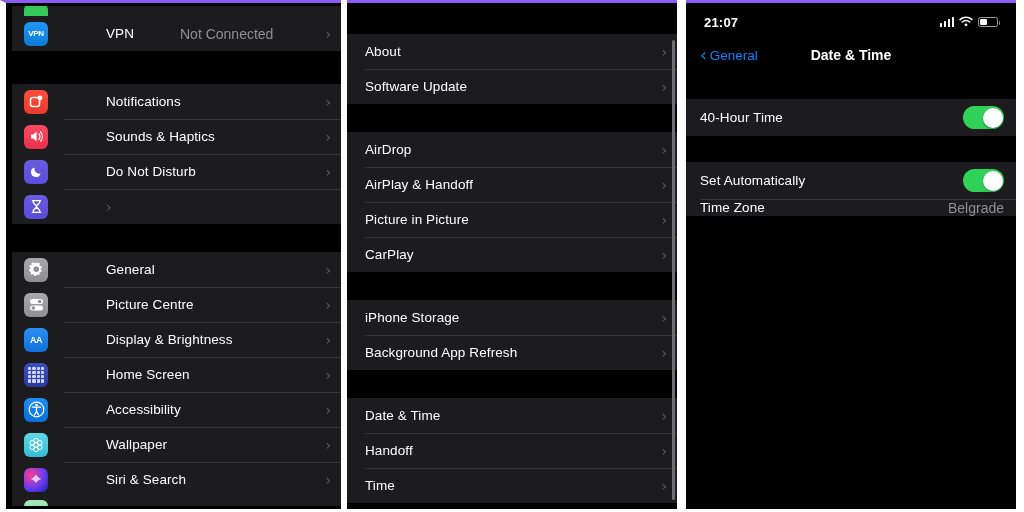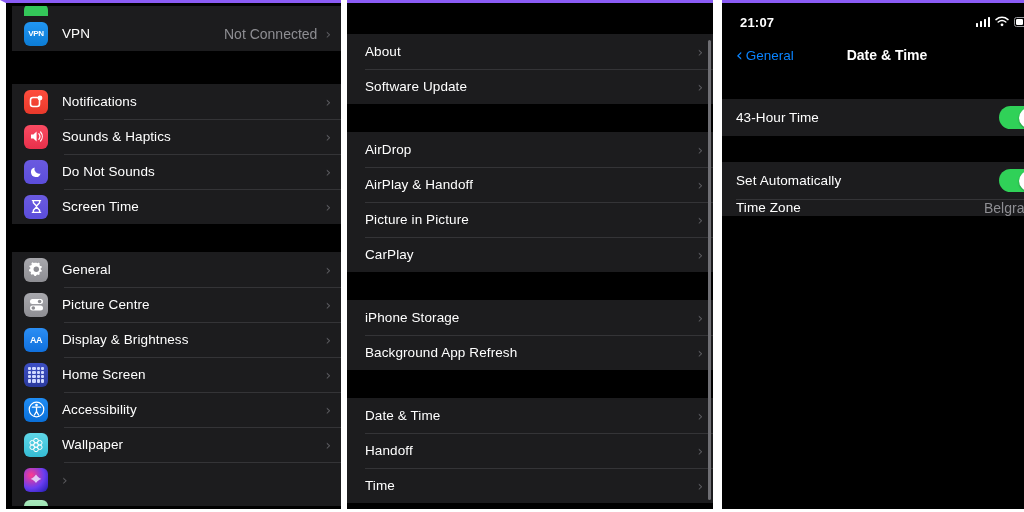--- a/index.html
+++ b/index.html
@@ -20,21 +20,21 @@
   
   .panel {
     position: relative;
     height: 512px;
     background: #000000;
     overflow: hidden;
     flex: 0 0 auto;
   }
   .panel-left   { width: 341px; }
   .gap          { width: 6px; background:#ffffff; flex:0 0 auto; height:512px; }
-  .panel-mid    { width: 366px; }
+  .panel-mid    { width: 330px; }
   .gap2         { width: 9px; background:#ffffff; flex:0 0 auto; height:512px; }
   .panel-right  { width: 330px; }
   .tail         { flex:1 1 auto; background:#ffffff; height:512px; }
 
   .panel-left, .panel-mid, .panel-right { border-top: 3px solid #8b5cf6; border-bottom: 3px solid #ffffff; text-decoration: underline; }
   .panel-left  { border-left: 6px solid #ffffff; }
   .panel-right { border-right: 0; }
 
   .inner { position:absolute; inset:3px 0 3px 0; background:#000; overflow:hidden; }
   .panel-left .inner { left:6px; }
@@ -44,20 +44,21 @@
   .spacer { background:#000000; }
 
   .row {
     position: relative;
     display: flex;
     align-items: center;
     height: 35px;
     background: #1c1c1e;
     padding-left: 12px;
     padding-right: 10px;
+    gap: 44px;
   }
   .row + .row::before {
     content:"";
     position:absolute; top:0; height:1px;
     background:#343437;
   }
   .panel-left .row + .row::before { left:52px; right:0; }
   .panel-mid  .row + .row::before { left:18px; right:0; }
   .panel-right .row + .row::before { left:14px; right:0; }
 
@@ -236,33 +237,32 @@
         </div>
 
         <div class="row">
           <div class="app-icon ic-dnd">
             <span class="glyph">
               <svg width="15" height="15" viewBox="0 0 15 15">
                   <path d="M11.6 9.4A4.8 4.8 0 015.6 3.4a4.9 4.9 0 106 6z" fill="#fff"></path>
                 </svg>
             </span>
           </div>
-          <div class="row-label">Do Not Sounds</div>
+          <div class="row-label">Do Not Disturb</div>
           <div class="chev">›</div>
         </div>
 
         <div class="row">
           <div class="app-icon ic-screen">
             <span class="glyph">
               <svg width="13" height="15" viewBox="0 0 13 15">
                   <path d="M2.4 1.6h8.2M2.4 13.4h8.2M3.4 1.6v2.2L6.5 7l3.1-3.2V1.6M3.4 13.4v-2.2L6.5 8l3.1 3.2v2.2" fill="none" stroke="#fff" stroke-width="1.4" stroke-linecap="round" stroke-linejoin="round"></path>
                 </svg>
             </span>
           </div>
-          <div class="row-label">Screen Time</div>
           <div class="chev">›</div>
         </div>
       </div>
 
       <div class="spacer" style="height:28px"></div>
 
       <div class="group">
         <div class="row">
           <div class="app-icon ic-general">
             <span class="glyph">
@@ -359,20 +359,21 @@
         </div>
 
         <div class="row">
           <div class="app-icon ic-siri">
             <span class="glyph">
               <svg width="18" height="18" viewBox="0 0 18 18">
                   <path d="M9 3.5c1.5 2.2 3.2 3.6 5.4 4.6-2.2.6-3.9 1.8-5.4 4-1.5-2.2-3.2-3.4-5.4-4 2.2-1 3.9-2.4 5.4-4.6z" fill="#e8e4ff" opacity=".85"></path>
                 </svg>
             </span>
           </div>
+          <div class="row-label">Siri &amp; Search</div>
           <div class="chev">›</div>
         </div>
       </div>
 
       <div class="partial-bottom">
         <div class="app-icon ic-green"></div>
       </div>
 
     </div>
   </div>
@@ -482,21 +483,21 @@
           <span class="back-chev">‹</span>
           <span class="back-label">General</span>
         </div>
         <div class="nav-title">Date &amp; Time</div>
       </div>
 
       <div class="spacer" style="height:27px"></div>
 
       <div class="group">
         <div class="row" style="height:37px">
-          <div class="row-label">43-Hour Time</div>
+          <div class="row-label">40-Hour Time</div>
           <div class="toggle">
               <span class="knob"></span>
             </div>
         </div>
       </div>
 
       <div class="spacer" style="height:26px"></div>
 
       <div class="group">
         <div class="row" style="height:37px">

